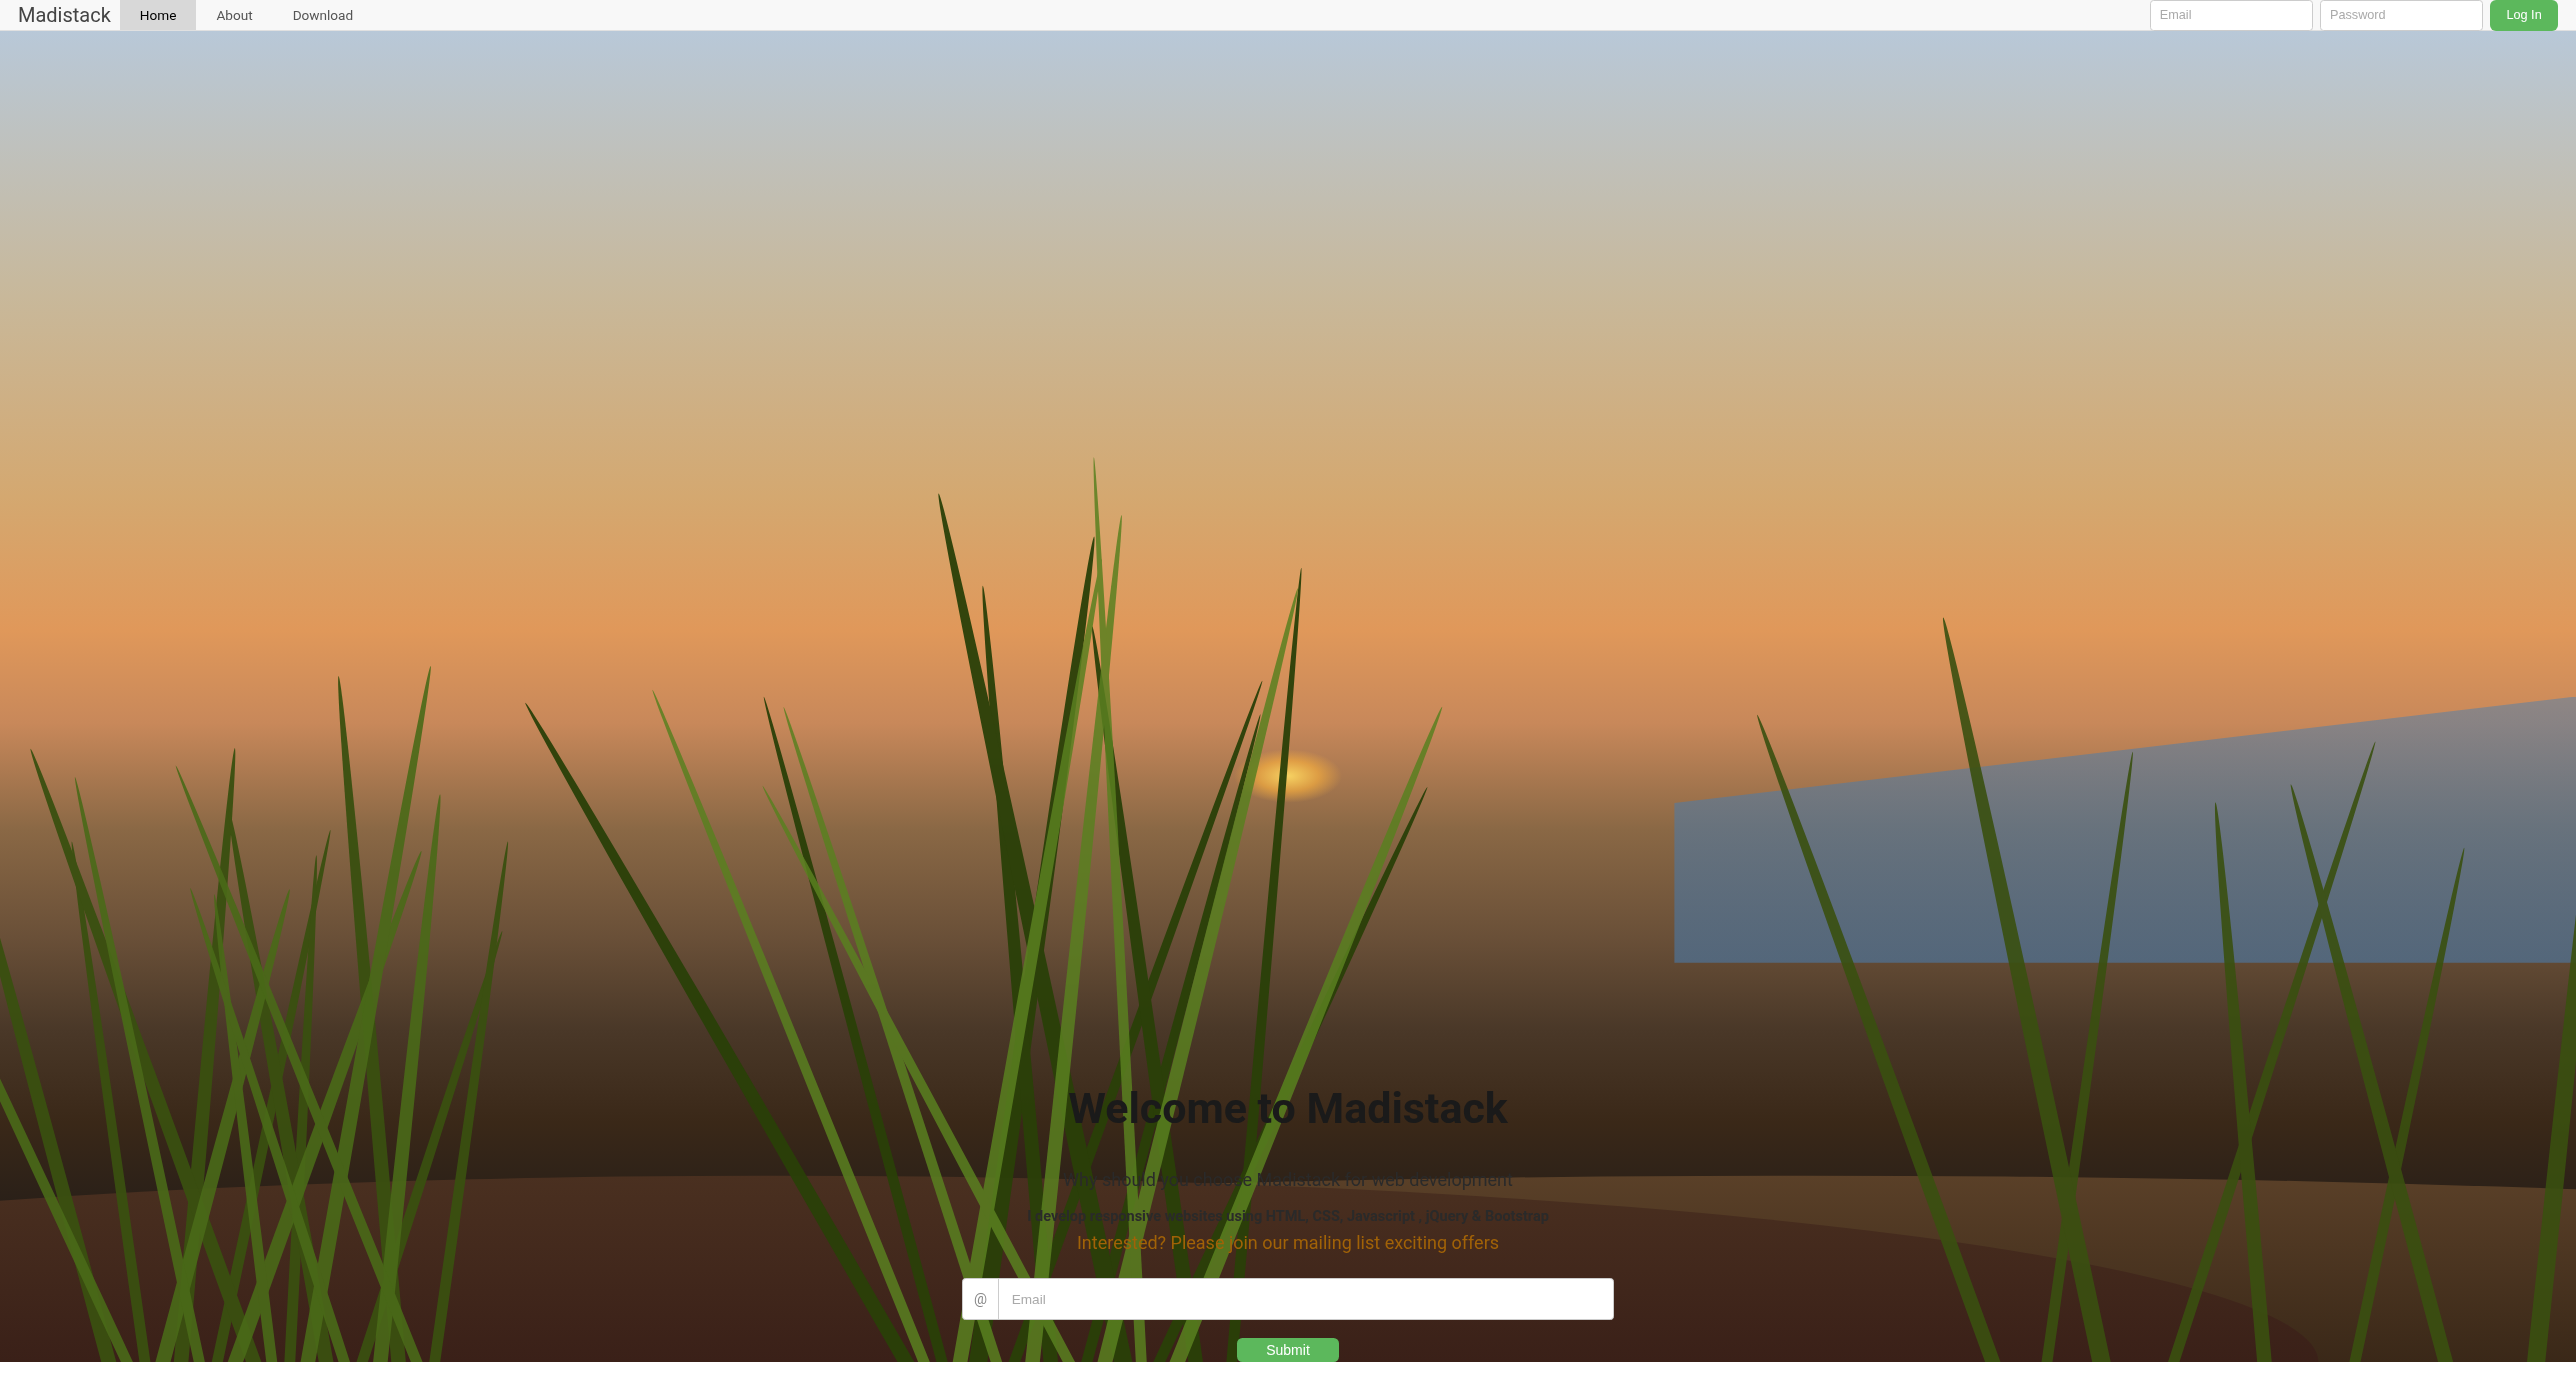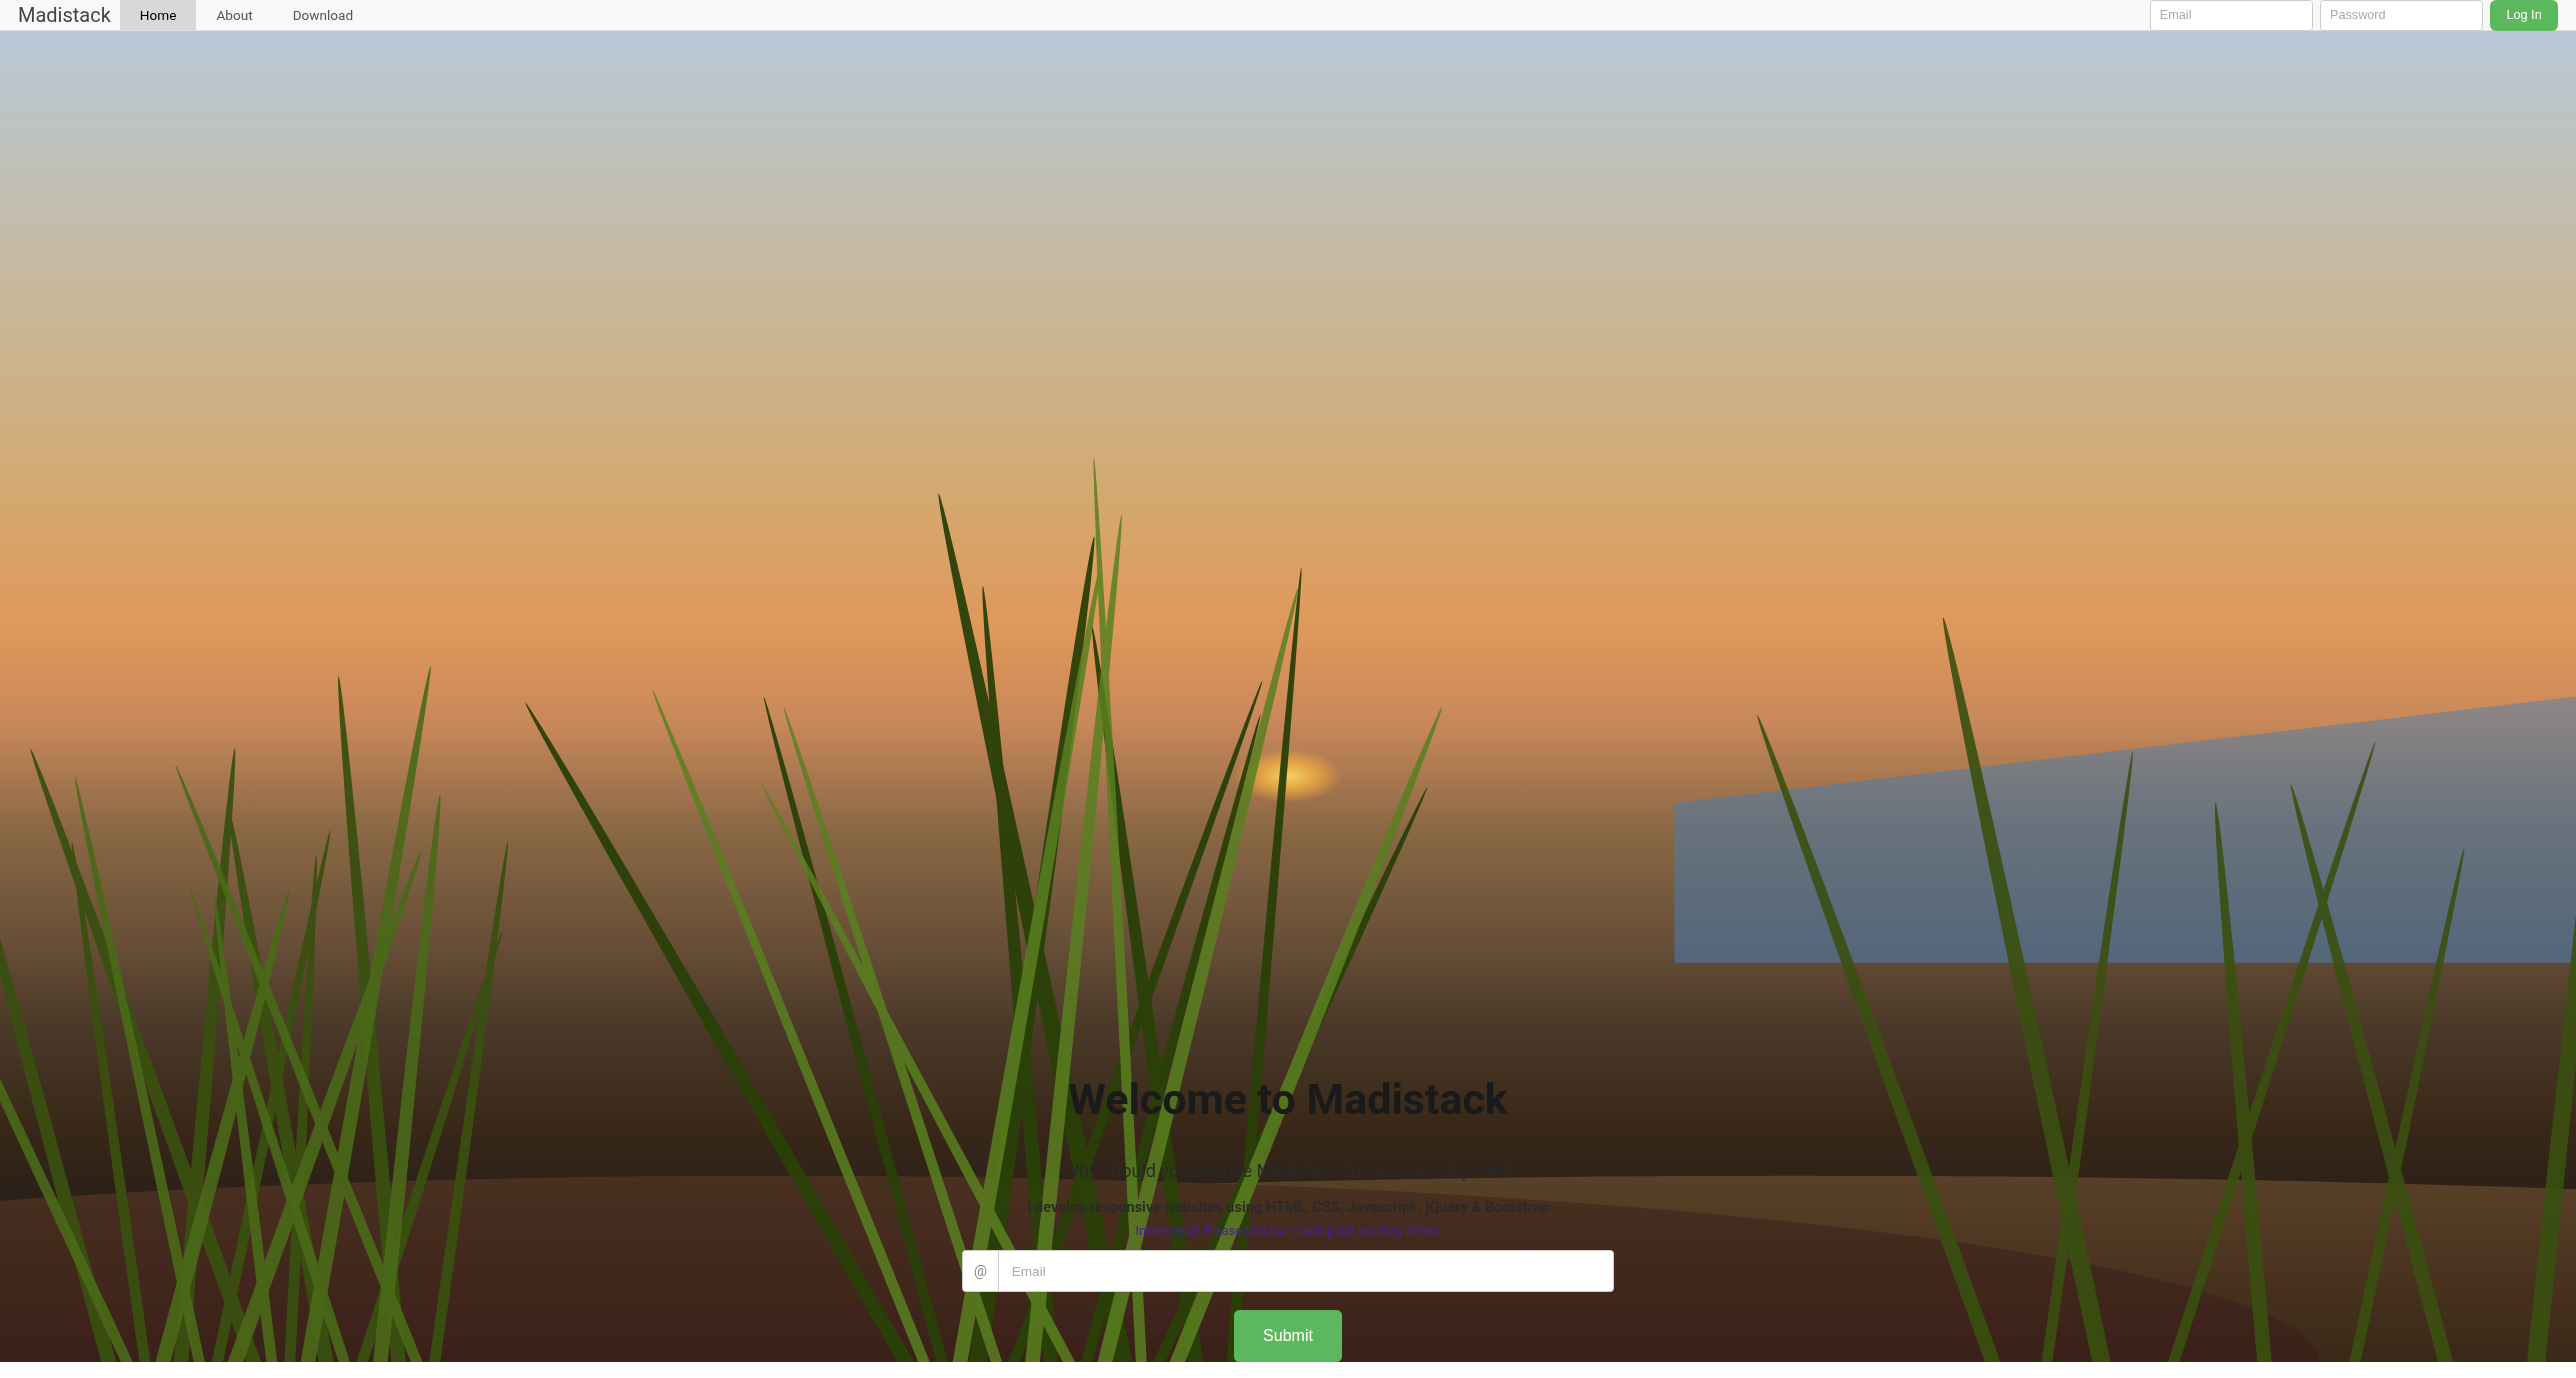--- a/index.html
+++ b/index.html
@@ -210,23 +210,23 @@
     }
 
     .hero-desc {
       font-size: 14.5px;
       color: #2a2a2a;
       margin-bottom: 7.2px;
       font-weight: bold;
     }
 
     .hero-desc2 {
-      font-size: 13px;
-      color: #4c1d95;
-      margin-bottom: 12px;
+      font-size: 18px;
+      color: #a16207;
+      margin-bottom: 25px;
     }
 
     
     .email-group {
       display: flex;
       align-items: center;
       border: 0.9px solid #ccc;
       border-radius: 3.6px;
       background: #fff;
       width: 100%;
@@ -256,27 +256,27 @@
       background: transparent;
     }
 
     .email-input::placeholder {
       color: #aaa;
     }
 
     .btn-submit {
       display: block;
       margin: 0 auto;
-      height: 52px;
+      height: 24px;
       padding: 0 29px;
       background-color: #5cb85c;
       color: #fff;
       border: none;
       border-radius: 5.4px;
-      font-size: 16px;
+      font-size: 14px;
       cursor: pointer;
     }
   </style>
 </head>
 <body>
 
 <nav class="navbar">
   <span class="navbar-brand">Madistack</span>
 
   <div class="nav-links">

